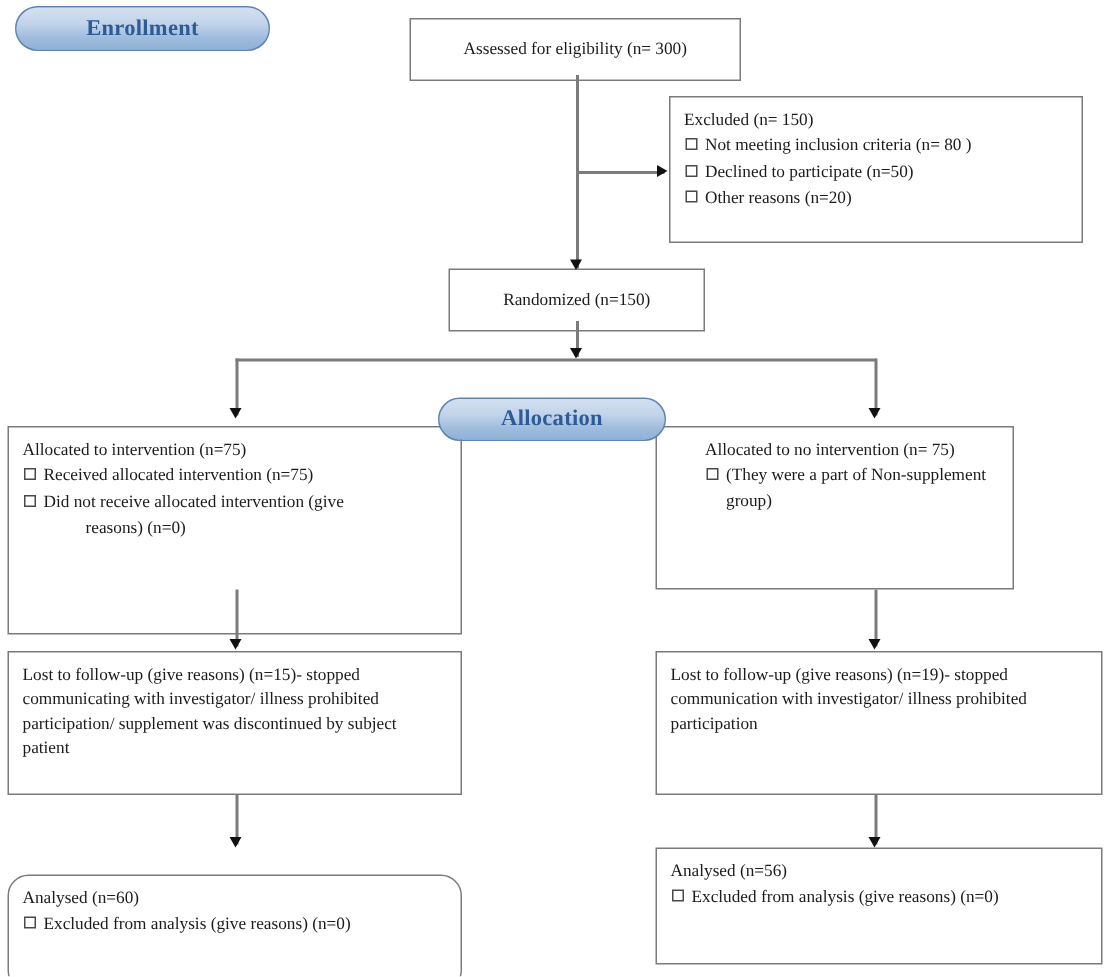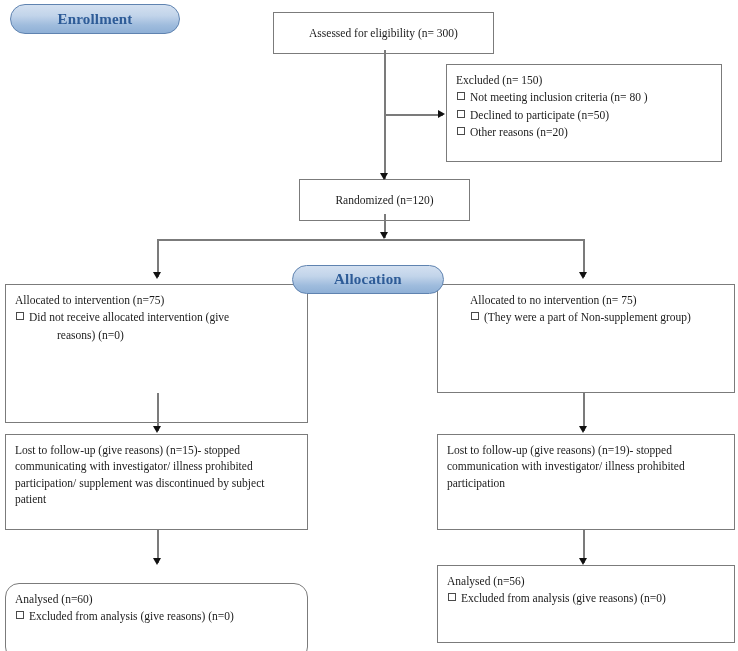--- a/index.html
+++ b/index.html
@@ -131,48 +131,49 @@
       <span class="sq"></span>
       <span>Declined to participate (n=50)</span>
     </span>
     <span class="bullet">
       <span class="sq"></span>
       <span>Other reasons (n=20)</span>
     </span>
   </div>
 
   <div class="box center" style="left:299px; top:179px; width:171px; height:35px;">
-    <span>Randomized (n=120)</span>
+    <span>Randomized (n=150)</span>
   </div>
 
   <div class="ln vl" style="left:384px; top:214px; height:24px;"></div>
   <div class="arrow-d" style="left:380px; top:232px;"></div>
   <div class="ln hl" style="left:157px; top:239px; width:427px;"></div>
   <div class="ln vl" style="left:157px; top:239px; height:38px;"></div>
   <div class="arrow-d" style="left:153px; top:272px;"></div>
   <div class="ln vl" style="left:583px; top:239px; height:38px;"></div>
   <div class="arrow-d" style="left:579px; top:272px;"></div>
 
   <div class="pill" style="left:292px; top:265px; width:152px; height:29px;">
     <span>Allocation</span>
   </div>
 
   <div class="box" style="left:5px; top:284px; width:303px; height:139px;">
     <p>Allocated to intervention (n=75)</p>
     <span class="bullet">
       <span class="sq"></span>
+      <span>Received allocated intervention (n=75)</span>
     </span>
     <span class="bullet">
       <span class="sq"></span>
       <span>Did not receive allocated intervention (give</span>
     </span>
     <span class="cont">reasons) (n=0)</span>
   </div>
 
-  <div class="box" style="left:437px; top:284px; width:298px; height:109px;padding-left:32px;">
+  <div class="box" style="left:437px; top:284px; width:239px; height:109px;padding-left:32px;">
     <p>Allocated to no intervention (n= 75)</p>
     <span class="bullet">
       <span class="sq"></span>
       <span>(They were a part of Non-supplement group)</span>
     </span>
   </div>
 
   <div class="ln vl" style="left:157px; top:393px; height:38px;"></div>
   <div class="arrow-d" style="left:153px; top:426px;"></div>
   <div class="ln vl" style="left:583px; top:393px; height:38px;"></div>

